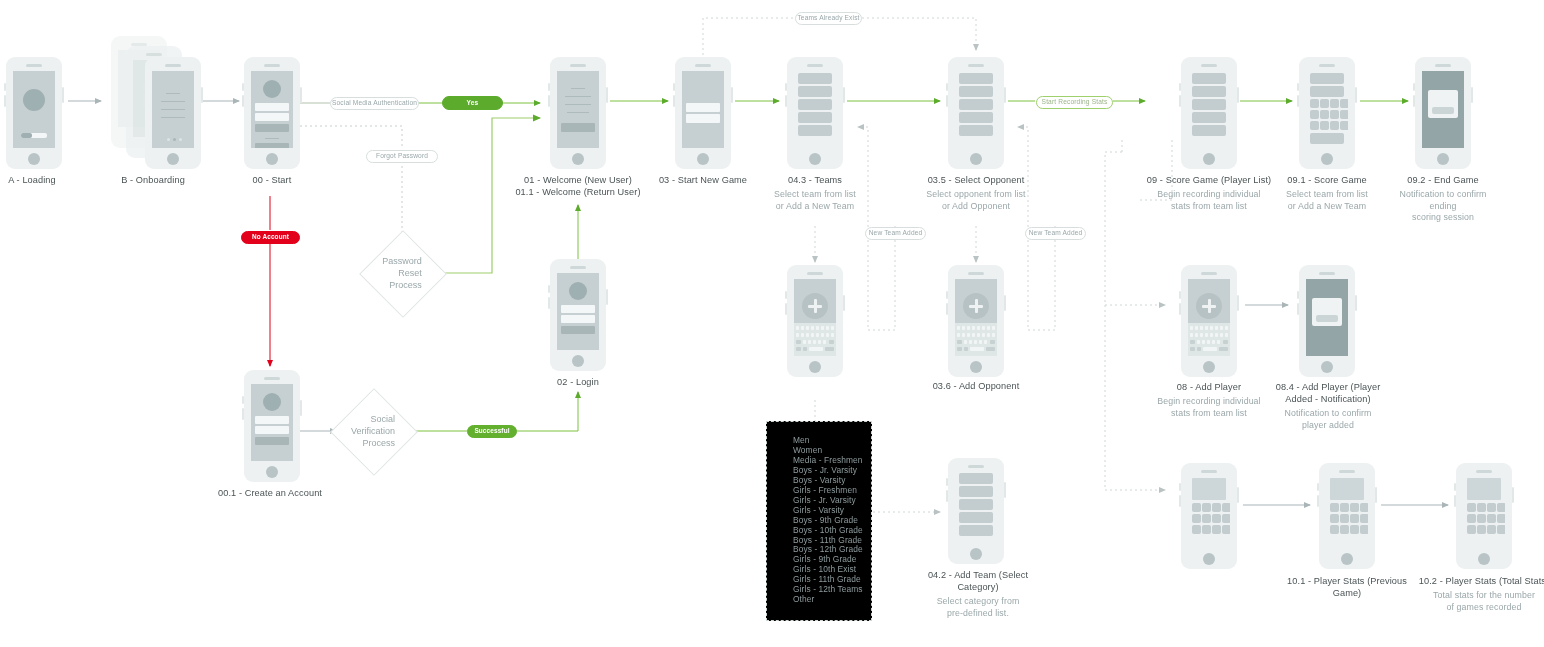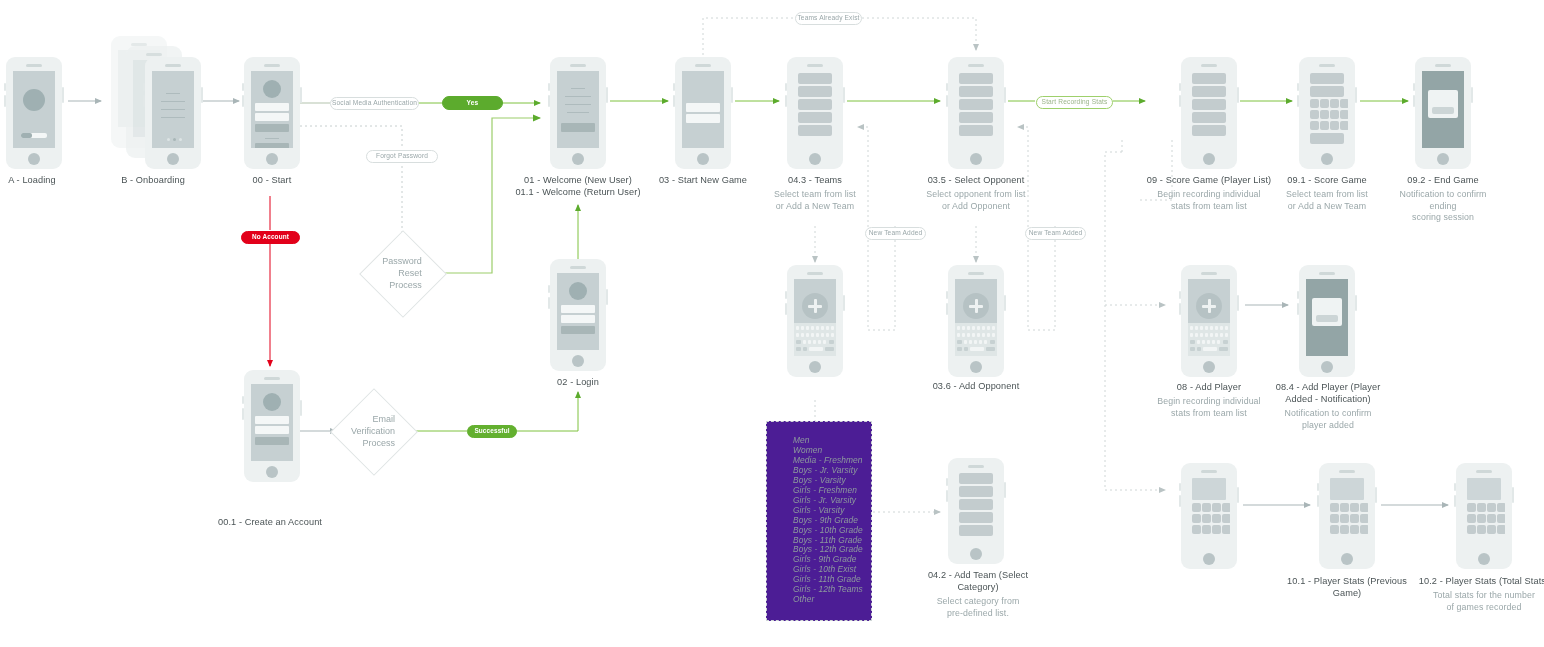--- a/index.html
+++ b/index.html
@@ -143,22 +143,21 @@
     border:1px solid #dfe4e4;
     background:#ffffff;
   }
   .diamond .dtext{position:relative;z-index:2;text-align:right;}
 
   
   .catbox{
     position:absolute;
     box-sizing:border-box;
     border:1px dashed #cfd6d6;
-    background:#4c1d95;
-    font-style:italic;
+    background:#000000;
   }
   .catlist{
     margin:0;padding:14px 0 10px 26px;
     list-style:none;
   }
   .catlist li{
     font-size:8.4px;
     line-height:9.95px;
     color:#8e9b9d;
     letter-spacing:.1px;
@@ -325,21 +324,21 @@
     <div class="sidebtn r" style="top:30px;height:16px;"></div>
     <div class="nub"></div>
     <div class="screen">
       <div class="av" style="top:9px;width:18px;height:18px;"></div>
       <div class="fld" style="left:4px;right:4px;top:32px;height:8px;"></div>
       <div class="fld" style="left:4px;right:4px;top:42px;height:8px;"></div>
       <div class="btn-dk" style="left:4px;right:4px;top:53px;height:8px;"></div>
     </div>
     <div class="home"></div>
   </div>
-  <div class="cap" style="left:214px;top:516px;width:112px;"><span>00.1 - Create an Account</span></div>
+  <div class="cap" style="left:214px;top:487px;width:112px;"><span>00.1 - Create an Account</span></div>
 
   <div class="phone" style="left:550px;top:57px;width:56px;height:112px;">
     <div class="body"></div>
     <div class="sidebtn" style="top:26px;height:8px;"></div>
     <div class="sidebtn" style="top:38px;height:12px;"></div>
     <div class="sidebtn r" style="top:30px;height:16px;"></div>
     <div class="nub"></div>
     <div class="screen">
       <div class="line" style="top:17px;width:14px;"></div>
       <div class="line" style="top:25px;width:26px;"></div>
@@ -730,21 +729,21 @@
   <div class="pill green-outline" style="left:1036px;top:95.5px;width:77px;">Start Recording Stats</div>
 
   <div class="diamond" style="left:372px;top:243px;width:60px;height:60px;">
     <span class="dshape"></span>
     <span class="dtext">Password
 Reset
 Process</span>
   </div>
   <div class="diamond" style="left:343px;top:401px;width:60px;height:60px;">
     <span class="dshape"></span>
-    <span class="dtext">Email
+    <span class="dtext">Social
 Verification
 Process</span>
   </div>
 
   <div class="catbox" style="left:766px;top:421px;width:106px;height:200px;">
     <ul class="catlist" id="catlist">
         <li>Men</li>
         <li>Women</li>
         <li>Media - Freshmen</li>
         <li>Boys - Jr. Varsity</li>

